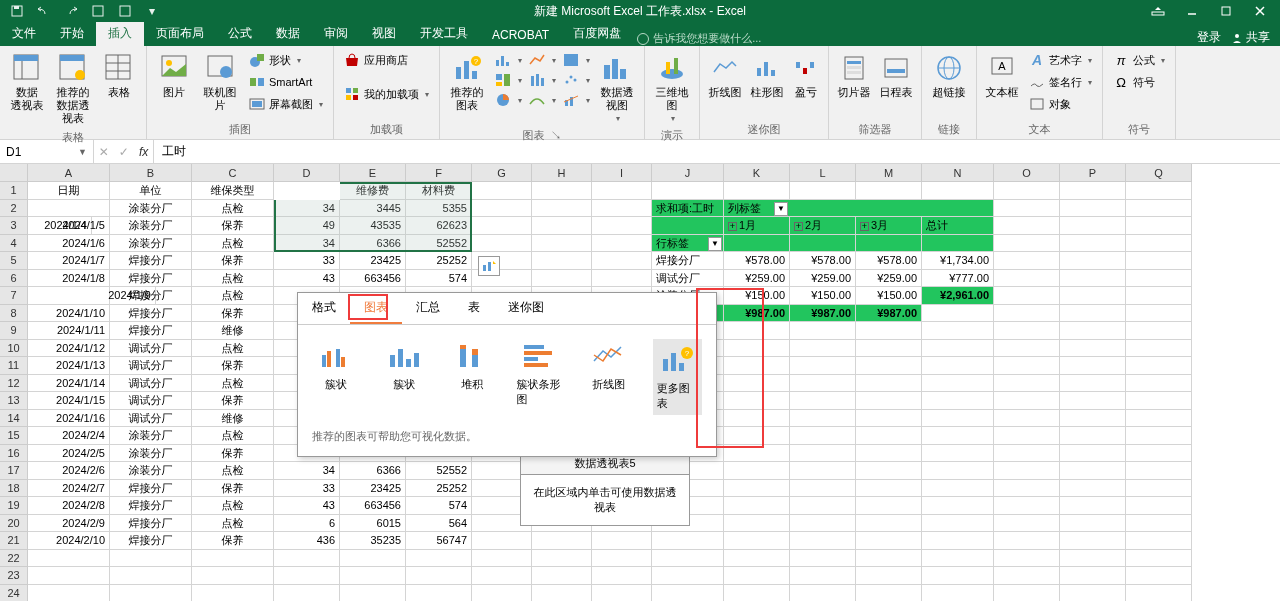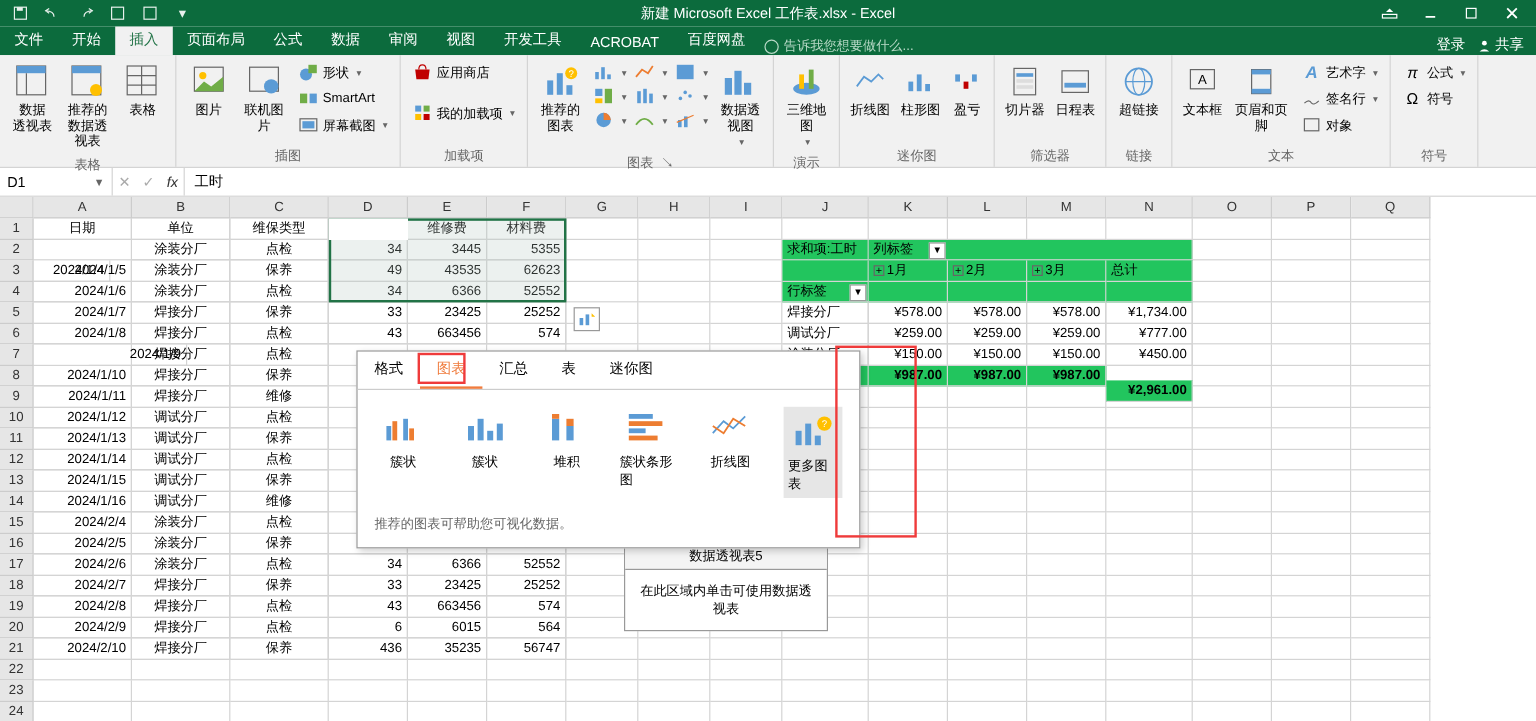--- a/index.html
+++ b/index.html
@@ -482,30 +482,20 @@
   <div class="rgroup">
     <div class="rgroup-body">
       <div class="rbtn-lg" style="width:38px">
           <div class="ricon">
             <svg width="24" height="24">
               <rect x="2" y="2" width="20" height="16" fill="none" stroke="#666"></rect>
               <text x="12" y="14" font-size="11" text-anchor="middle">A</text>
             </svg>
           </div>
           <span>文本框</span>
-        </div>
-      <div class="rbtn-lg" style="width:52px">
-          <div class="ricon">
-            <svg width="24" height="24">
-              <rect x="4" y="2" width="16" height="20" fill="none" stroke="#666"></rect>
-              <rect x="4" y="2" width="16" height="4" fill="#5b9bd5"></rect>
-              <rect x="4" y="18" width="16" height="4" fill="#5b9bd5"></rect>
-            </svg>
-          </div>
-          <span>页眉和页脚</span>
         </div>
       <div class="rstack">
         <div class="rbtn-sm">
             <div class="ricon">
               <svg width="16" height="16">
                 <text x="8" y="13" font-size="14" text-anchor="middle" fill="#5b9bd5" font-weight="bold" font-style="italic">A</text>
               </svg>
             </div>
             <span>艺术字</span>
             <span class="drop">▾</span>
@@ -1155,21 +1145,21 @@
       <div class="cell " style="left: 624px; top: 105px; width: 72px;">涂装分厂</div>
       <div class="cell r" style="left: 696px; top: 105px; width: 66px;">¥150.00</div>
       <div class="cell r" style="left: 762px; top: 105px; width: 66px;">¥150.00</div>
       <div class="cell r" style="left: 828px; top: 105px; width: 66px;">¥150.00</div>
       <div class="cell r" style="left: 894px; top: 105px; width: 72px;">¥450.00</div>
       <div class="cell " style="left: 624px; top: 105px; width: 72px;"></div>
       <div class="cell pivot-hdr" style="left: 624px; top: 122.5px; width: 72px; font-weight: bold;">总计</div>
       <div class="cell r pivot-hdr" style="left: 696px; top: 122.5px; width: 66px; font-weight: bold;">¥987.00</div>
       <div class="cell r pivot-hdr" style="left: 762px; top: 122.5px; width: 66px; font-weight: bold;">¥987.00</div>
       <div class="cell r pivot-hdr" style="left: 828px; top: 122.5px; width: 66px; font-weight: bold;">¥987.00</div>
-      <div class="cell r pivot-hdr" style="left: 894px; top: 135px; width: 72px; font-weight: bold;">¥2,961.00</div>
+      <div class="cell r pivot-hdr" style="left: 894px; top: 105px; width: 72px; font-weight: bold;">¥2,961.00</div>
     </div>
 
   <div class="selection" style="left:274px; top:18px; width:198px; height:70px;"></div>
   <div class="active-cell-border" style="left:274px; top:18px; width:66px; height:17.5px; border-width:0;"></div>
 
   <div class="quick-analysis" style="left:478px; top:92px;">
     <svg width="16" height="14">
         <rect x="2" y="6" width="3" height="6" fill="#5b9bd5"></rect>
         <rect x="7" y="3" width="3" height="9" fill="#5b9bd5"></rect>
         <path d="M12 2 L15 5 L12 5 Z" fill="#ffc000"></path>

